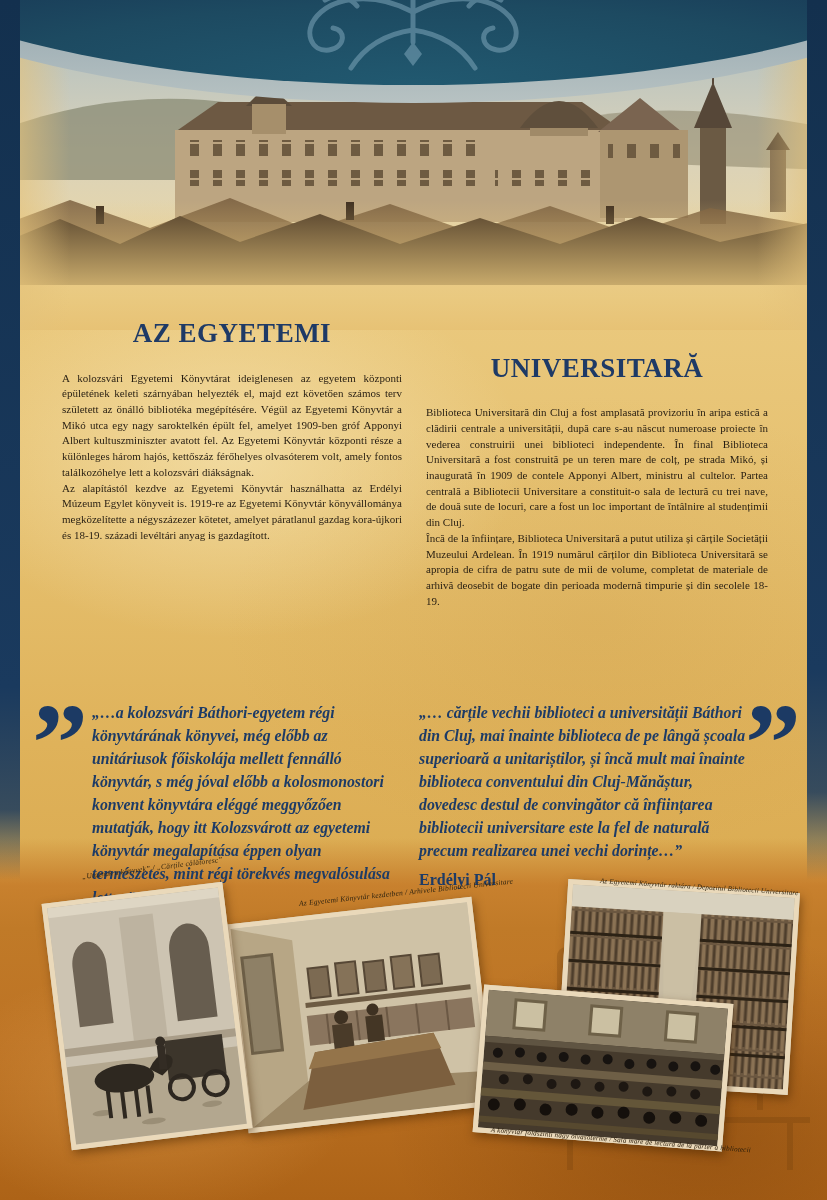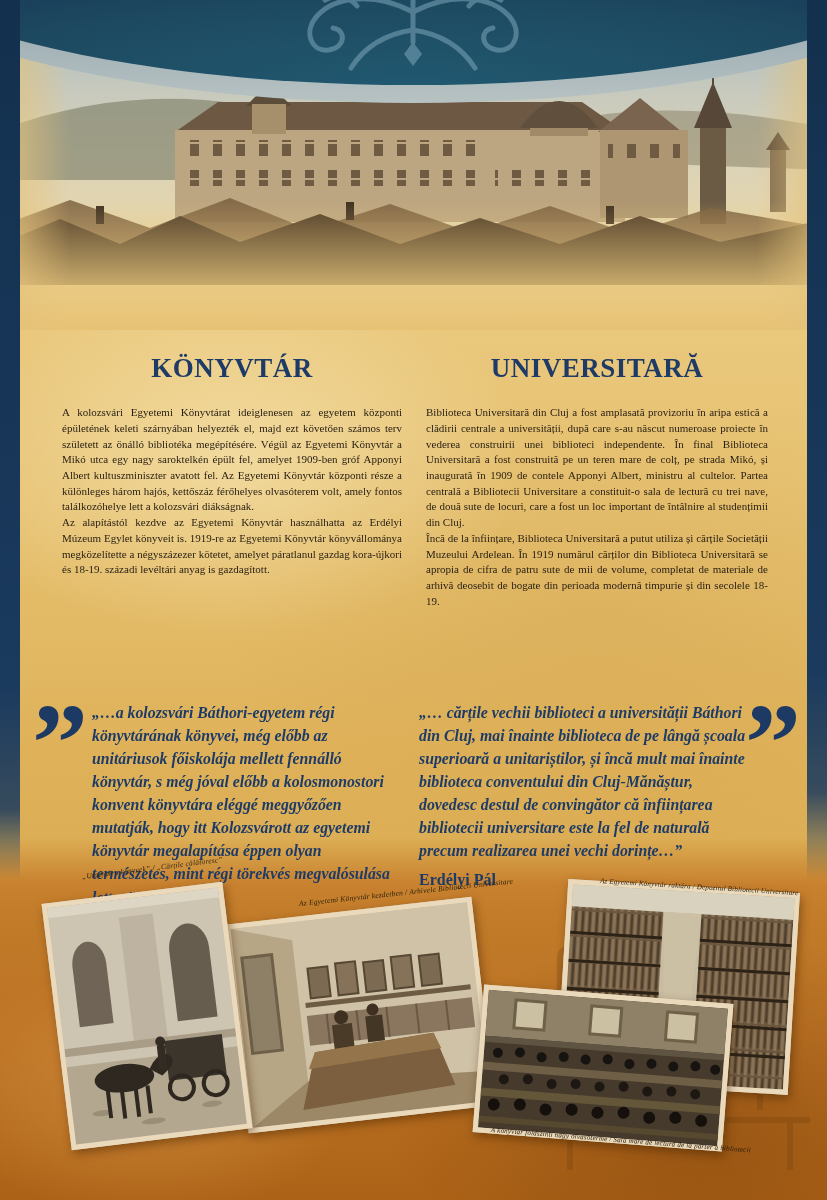--- a/index.html
+++ b/index.html
@@ -164,22 +164,21 @@
       <rect x="100" y="40" width="44" height="70" rx="6"></rect>
         <path d="M104,110 v50 M140,110 v50"></path>
       <rect x="180" y="60" width="44" height="70" rx="6"></rect>
         <path d="M184,130 v50 M220,130 v50"></path>
       <path d="M10,190 h260 M30,190 v50 M250,190 v50"></path>
     </g>
   </svg>
 
   <div class="col hu">
     <h1>
-      <br>
-      <span>KÖNYVTÁR</span>
+      <span>AZ EGYETEMI</span><br>
     </h1>
     <p>A kolozsvári Egyetemi Könyvtárat ideiglenesen az egyetem központi épületének keleti szárnyában helyezték el, majd ezt követően számos terv született az önálló bibliotéka megépítésére. Végül az Egyetemi Könyvtár a Mikó utca egy nagy saroktelkén épült fel, amelyet 1909-ben gróf Apponyi Albert kultuszminiszter avatott fel. Az Egyetemi Könyvtár központi része a különleges három hajós, kettőszáz férőhelyes olvasóterem volt, amely fontos találkozóhelye lett a kolozsvári diákságnak.</p>
     <p>Az alapítástól kezdve az Egyetemi Könyvtár használhatta az Erdélyi Múzeum Egylet könyveit is. 1919-re az Egyetemi Könyvtár könyvállománya megközelítette a négyszázezer kötetet, amelyet páratlanul gazdag kora-újkori és 18-19. századi levéltári anyag is gazdagított.</p>
   </div>
 
   <div class="col ro">
     <h1>
       <br>
       <span>UNIVERSITARĂ</span>
     </h1>

